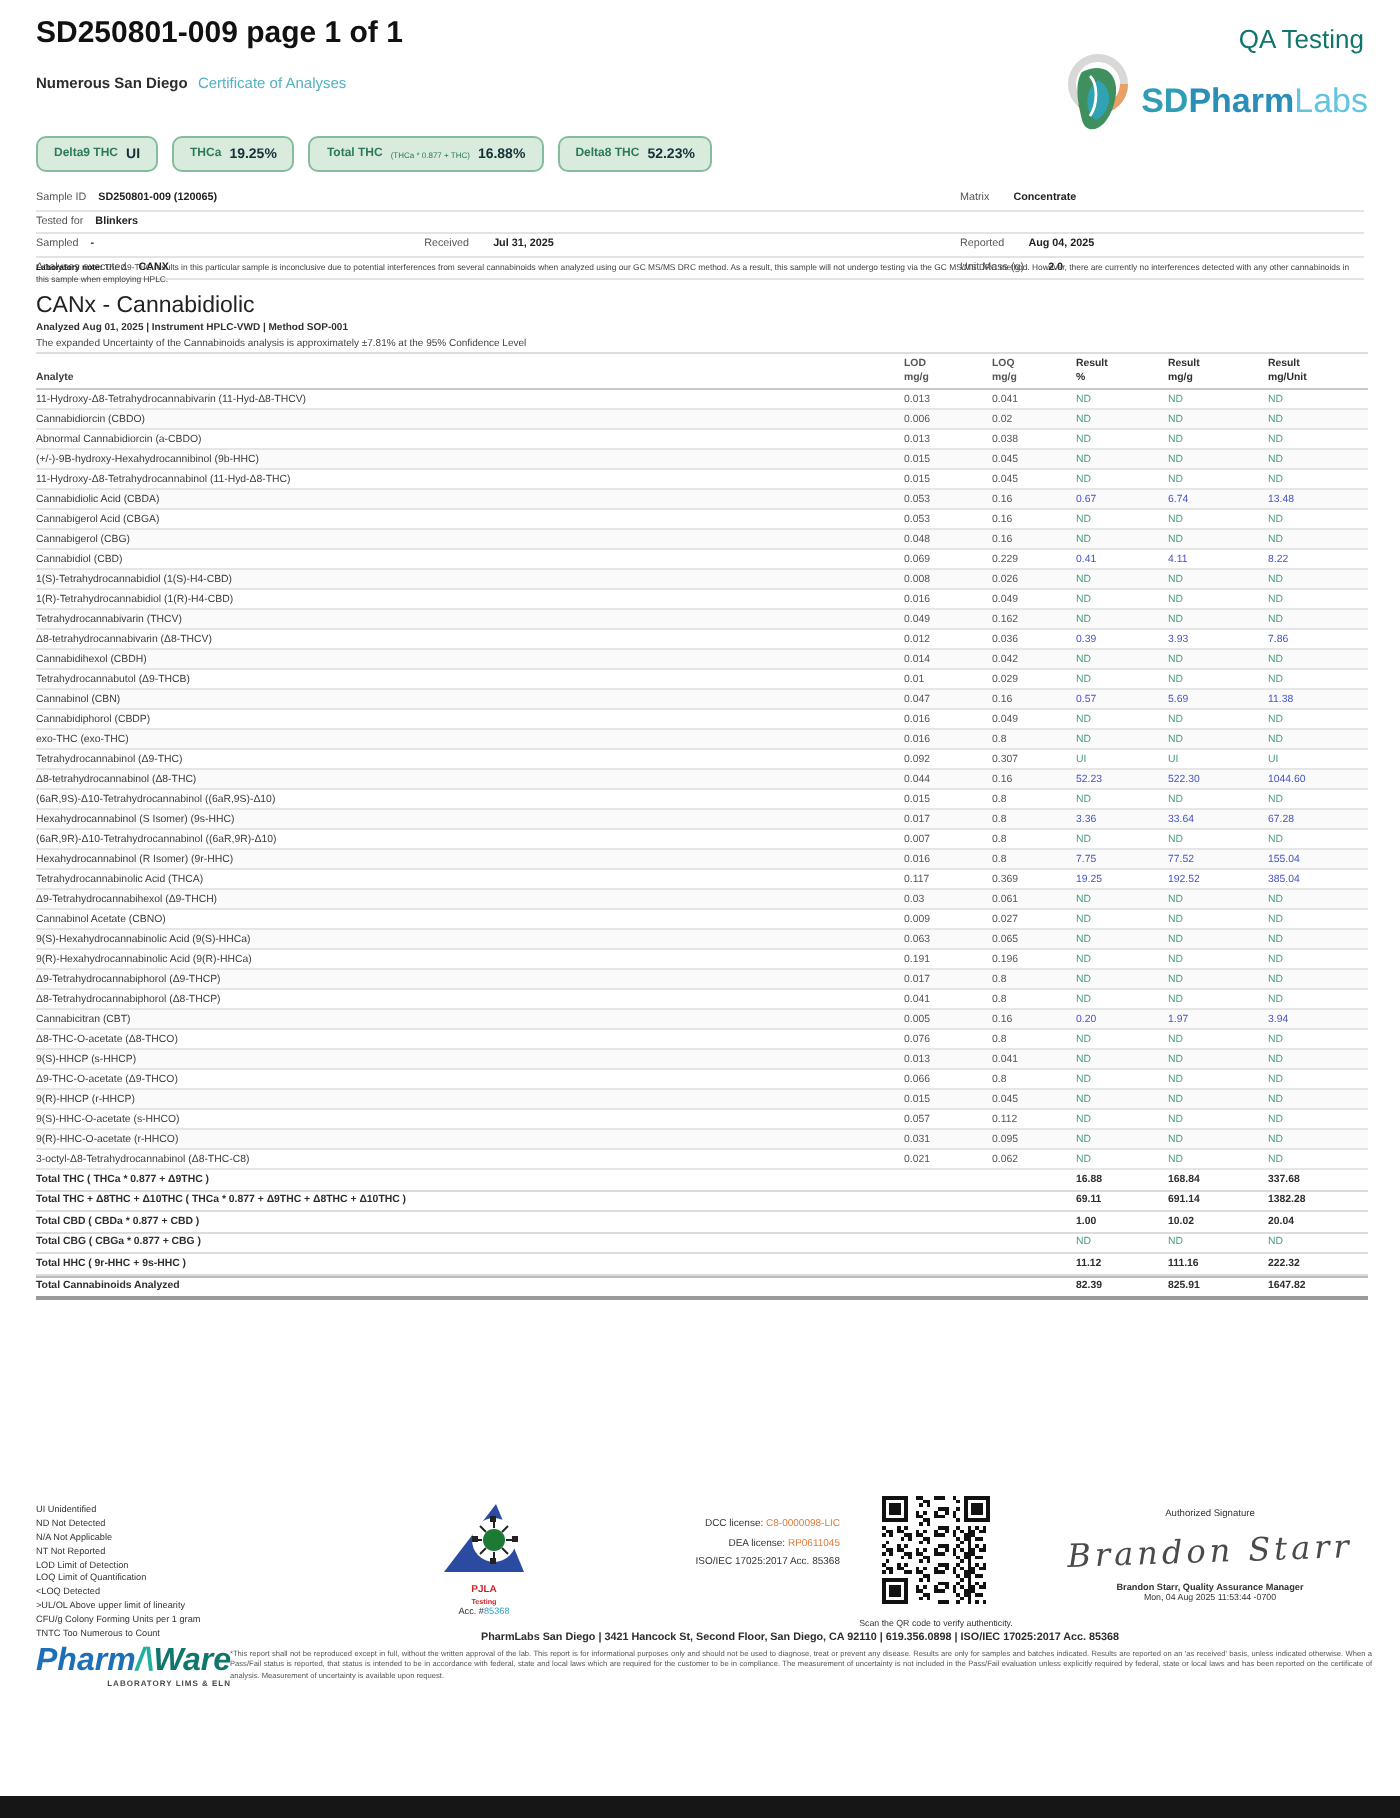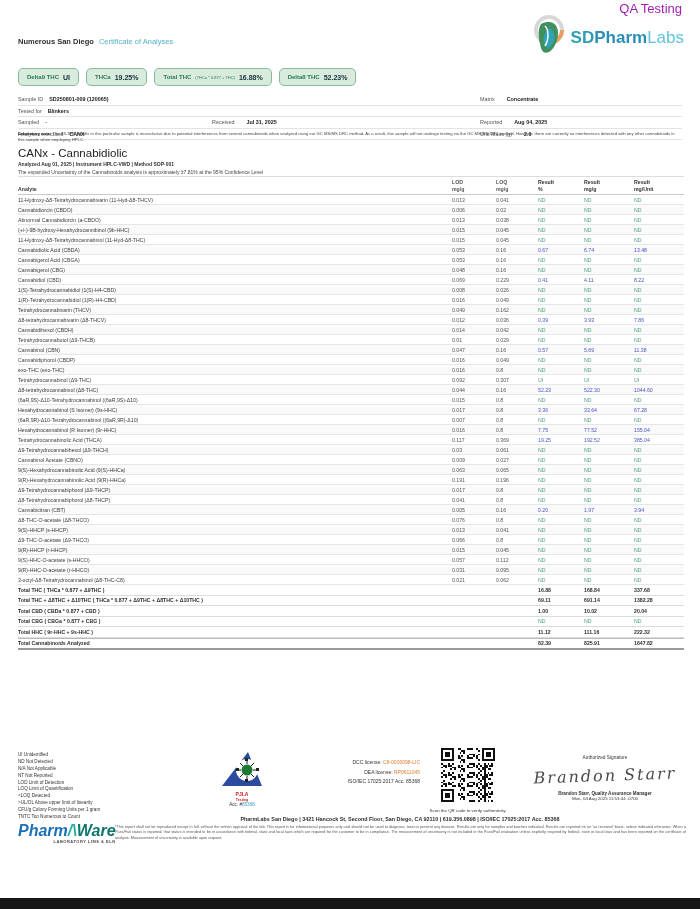--- a/index.html
+++ b/index.html
@@ -2,36 +2,36 @@
 <html><head>
 <meta charset="utf-8">
 <style>
   html,body{margin:0;padding:0;background:#e9e9e9;}
   .page{position:relative;width:700px;height:909px;background:#fff;margin:0 auto;
         font-family:"Liberation Sans",sans-serif;color:#333;overflow:hidden;}
   .abs{position:absolute;}
 
   
   .doc-title{top:8px;left:18px;font-size:15px;font-weight:bold;color:#111;}
-  .qa-testing{top:1px;right:18px;font-size:13px;color:#a21caf;}
+  .qa-testing{top:12px;right:18px;font-size:13px;color:#0f766e;}
   .lab-row{top:37px;left:18px;font-size:7.5px;}
   .lab-name{font-weight:bold;color:#2e2e2e;}
   .coa-link{color:#53b1c6;margin-left:3px;}
   .sample-row{top:52px;left:18px;display:flex;align-items:baseline;}
   .sample-label{font-size:5.5px;color:#ee9062;margin-right:4px;}
   .sample-name{font-size:10.5px;font-weight:bold;color:#2b2b2b;}
   .badges{top:68px;left:18px;display:flex;gap:7px;}
   .badge{display:flex;align-items:center;gap:4px;background:#d8ebdc;border:1px solid #85bd9c;
          border-radius:5px;padding:3px 8px;height:10px;}
   .b-label{font-size:6px;color:#2c7a55;font-weight:bold;}
   .b-formula{font-size:4px;color:#2c7a55;}
   .b-value{font-size:7px;font-weight:bold;color:#16303a;}
 
   
-  .sd-logo{top:14px;right:16px;display:flex;align-items:center;gap:2px;}
+  .sd-logo{top:26px;right:16px;display:flex;align-items:center;gap:2px;}
   .sd-logo-text{font-size:17px;font-weight:bold;}
   .sd-sd{color:#2f9db5;}
   .sd-pharm{color:#2a8fb8;}
   .sd-labs{color:#62c4de;font-weight:normal;}
 
   
   .info{top:94px;left:18px;right:18px;font-size:5.4px;}
   .info-row{display:flex;border-bottom:1px solid #e3e3e3;padding:2px 0 2.5px 0;align-items:baseline;}
   .info-label{color:#555;margin-right:6px;}
   .info-value{font-weight:bold;color:#222;}
@@ -91,20 +91,21 @@
   .pw-slash{color:#21b0a0;}
   .pw-ware{color:#0f766e;}
   .pw-sub{font-size:4px;color:#4a4a4a;letter-spacing:.5px;text-align:right;margin-top:-1px;font-weight:bold;}
   .bottom-bar{position:absolute;bottom:0;left:0;right:0;height:11px;background:#161616;}
 </style>
 </head>
 <body>
 
 <div class="page">
 
+  <div class="abs doc-title">SD250801-009 page 1 of 1</div>
   <div class="abs qa-testing">QA Testing</div>
 
   <div class="abs lab-row">
     <span class="lab-name">Numerous San Diego</span>
     <span class="coa-link">Certificate of Analyses</span>
   </div>
 
 
   <div class="abs badges">
       <div class="badge">

